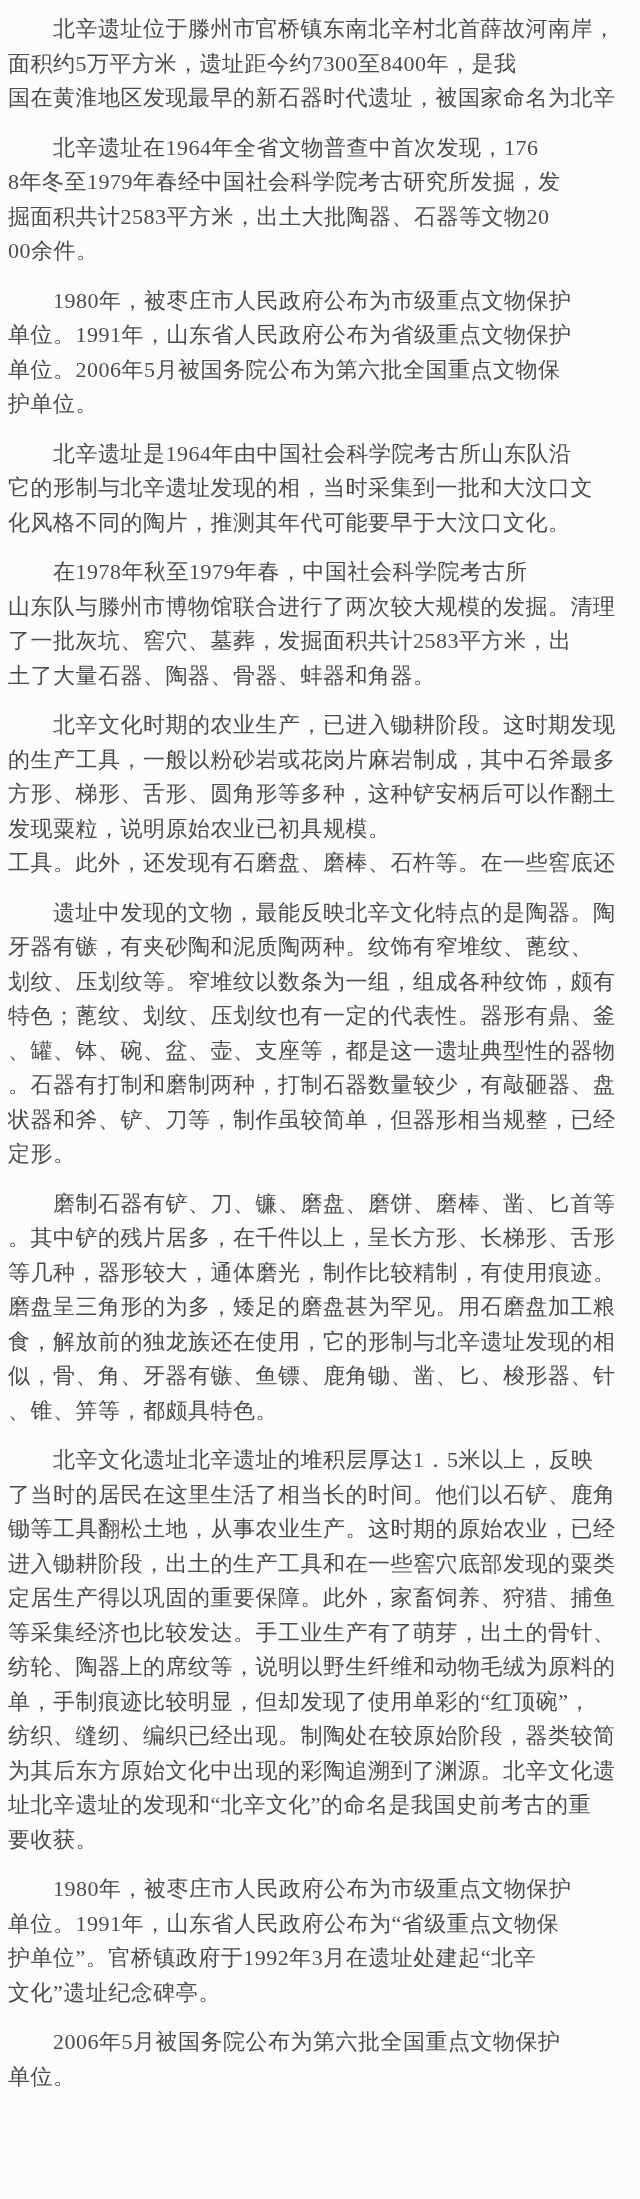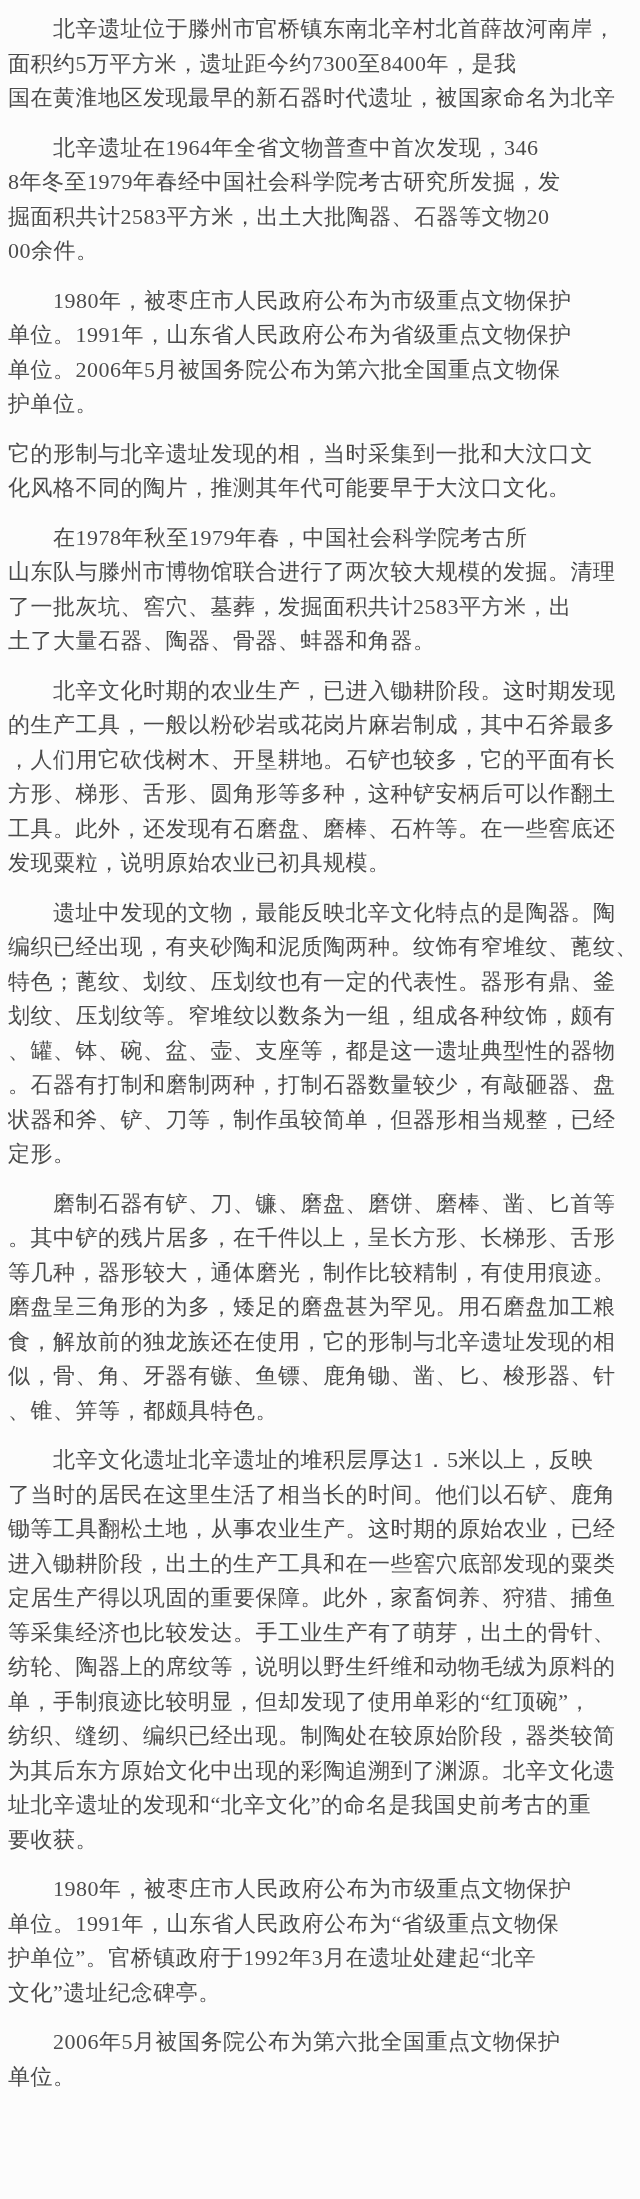--- a/index.html
+++ b/index.html
@@ -39,54 +39,54 @@
 </head>
 <body style="background: rgb(252, 252, 252);">
 
 <div class="doc" style="color: rgb(75, 75, 75);">
     <div class="paragraph">
       <div class="line first">北辛遗址位于滕州市官桥镇东南北辛村北首薛故河南岸，</div>
       <div class="line">面积约5万平方米，遗址距今约7300至8400年，是我</div>
       <div class="line">国在黄淮地区发现最早的新石器时代遗址，被国家命名为北辛</div>
     </div>
     <div class="paragraph">
-      <div class="line first">北辛遗址在1964年全省文物普查中首次发现，346</div>
+      <div class="line first">北辛遗址在1964年全省文物普查中首次发现，176</div>
       <div class="line">8年冬至1979年春经中国社会科学院考古研究所发掘，发</div>
       <div class="line">掘面积共计2583平方米，出土大批陶器、石器等文物20</div>
       <div class="line">00余件。</div>
     </div>
     <div class="paragraph">
       <div class="line first">1980年，被枣庄市人民政府公布为市级重点文物保护</div>
       <div class="line">单位。1991年，山东省人民政府公布为省级重点文物保护</div>
       <div class="line">单位。2006年5月被国务院公布为第六批全国重点文物保</div>
       <div class="line">护单位。</div>
     </div>
     <div class="paragraph">
+      <div class="line first">北辛遗址是1964年由中国社会科学院考古所山东队沿</div>
       <div class="line">它的形制与北辛遗址发现的相，当时采集到一批和大汶口文</div>
       <div class="line">化风格不同的陶片，推测其年代可能要早于大汶口文化。</div>
     </div>
     <div class="paragraph">
       <div class="line first">在1978年秋至1979年春，中国社会科学院考古所</div>
       <div class="line">山东队与滕州市博物馆联合进行了两次较大规模的发掘。清理</div>
       <div class="line">了一批灰坑、窖穴、墓葬，发掘面积共计2583平方米，出</div>
       <div class="line">土了大量石器、陶器、骨器、蚌器和角器。</div>
     </div>
     <div class="paragraph">
       <div class="line first">北辛文化时期的农业生产，已进入锄耕阶段。这时期发现</div>
       <div class="line">的生产工具，一般以粉砂岩或花岗片麻岩制成，其中石斧最多</div>
-      <div class="line">，人们用它砍伐树木、开垦耕地。石铲也较多，它的平面有长</div>
       <div class="line">方形、梯形、舌形、圆角形等多种，这种铲安柄后可以作翻土</div>
+      <div class="line">发现粟粒，说明原始农业已初具规模。</div>
       <div class="line">工具。此外，还发现有石磨盘、磨棒、石杵等。在一些窖底还</div>
-      <div class="line">发现粟粒，说明原始农业已初具规模。</div>
     </div>
     <div class="paragraph">
       <div class="line first">遗址中发现的文物，最能反映北辛文化特点的是陶器。陶</div>
-      <div class="line">编织已经出现，有夹砂陶和泥质陶两种。纹饰有窄堆纹、蓖纹、</div>
+      <div class="line">牙器有镞，有夹砂陶和泥质陶两种。纹饰有窄堆纹、蓖纹、</div>
+      <div class="line">划纹、压划纹等。窄堆纹以数条为一组，组成各种纹饰，颇有</div>
       <div class="line">特色；蓖纹、划纹、压划纹也有一定的代表性。器形有鼎、釜</div>
-      <div class="line">划纹、压划纹等。窄堆纹以数条为一组，组成各种纹饰，颇有</div>
       <div class="line">、罐、钵、碗、盆、壶、支座等，都是这一遗址典型性的器物</div>
       <div class="line">。石器有打制和磨制两种，打制石器数量较少，有敲砸器、盘</div>
       <div class="line">状器和斧、铲、刀等，制作虽较简单，但器形相当规整，已经</div>
       <div class="line">定形。</div>
     </div>
     <div class="paragraph">
       <div class="line first">磨制石器有铲、刀、镰、磨盘、磨饼、磨棒、凿、匕首等</div>
       <div class="line">。其中铲的残片居多，在千件以上，呈长方形、长梯形、舌形</div>
       <div class="line">等几种，器形较大，通体磨光，制作比较精制，有使用痕迹。</div>
       <div class="line">磨盘呈三角形的为多，矮足的磨盘甚为罕见。用石磨盘加工粮</div>

